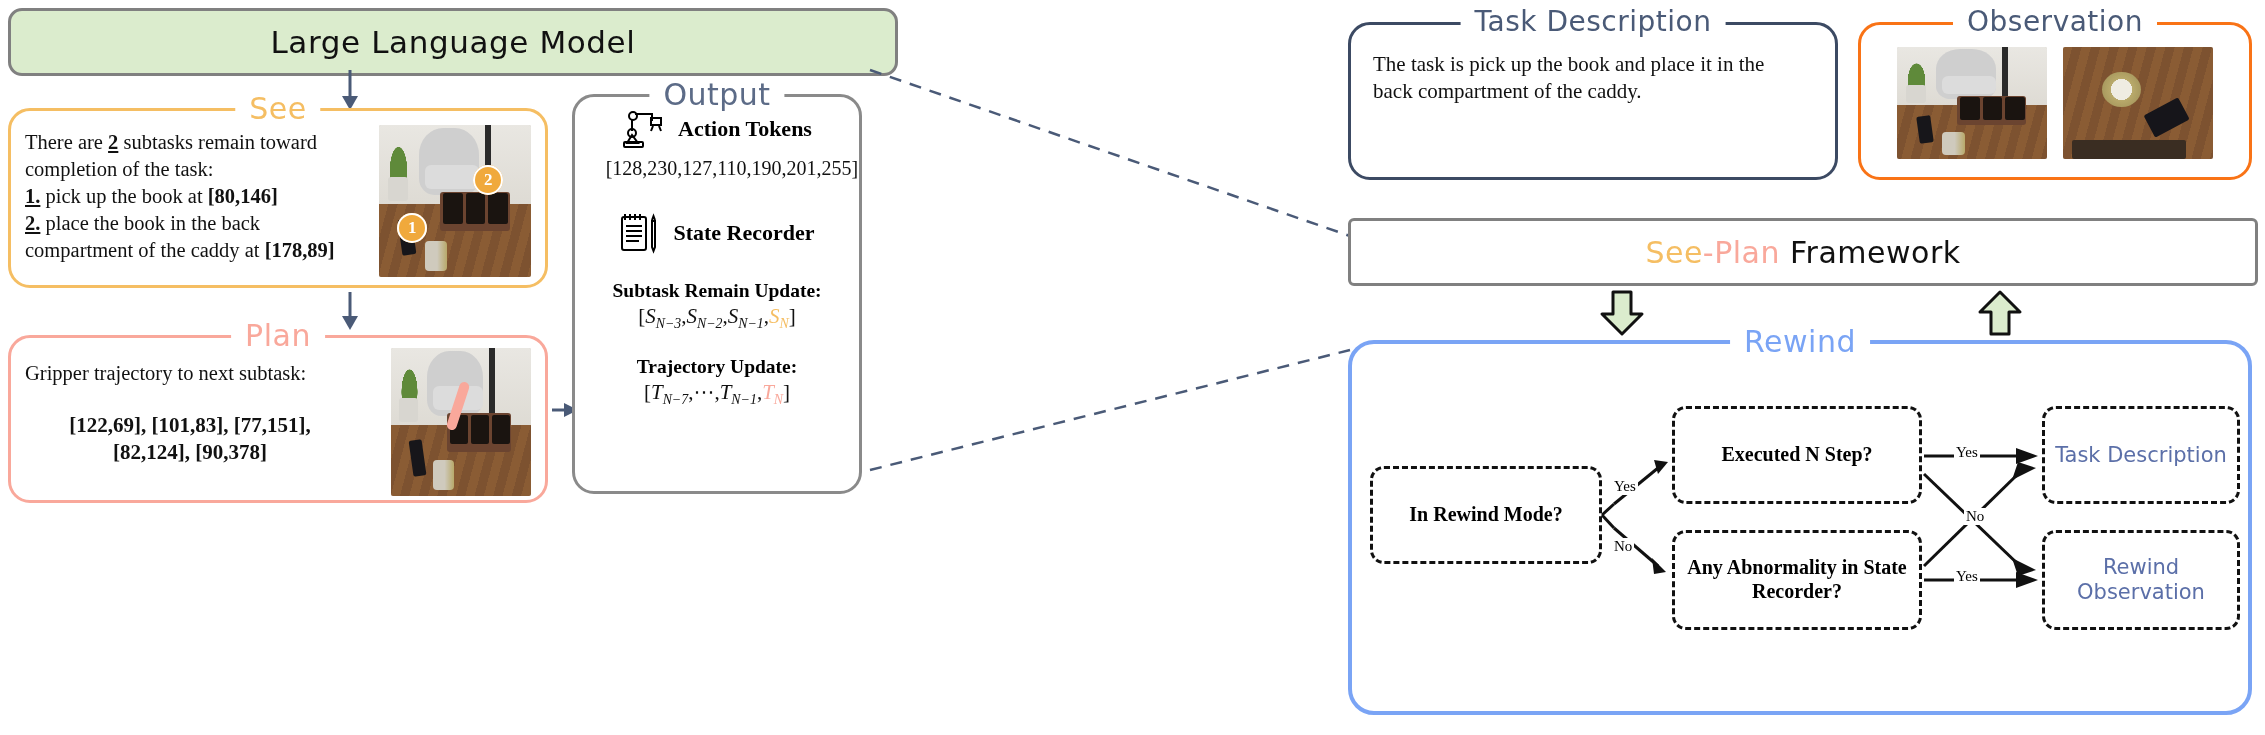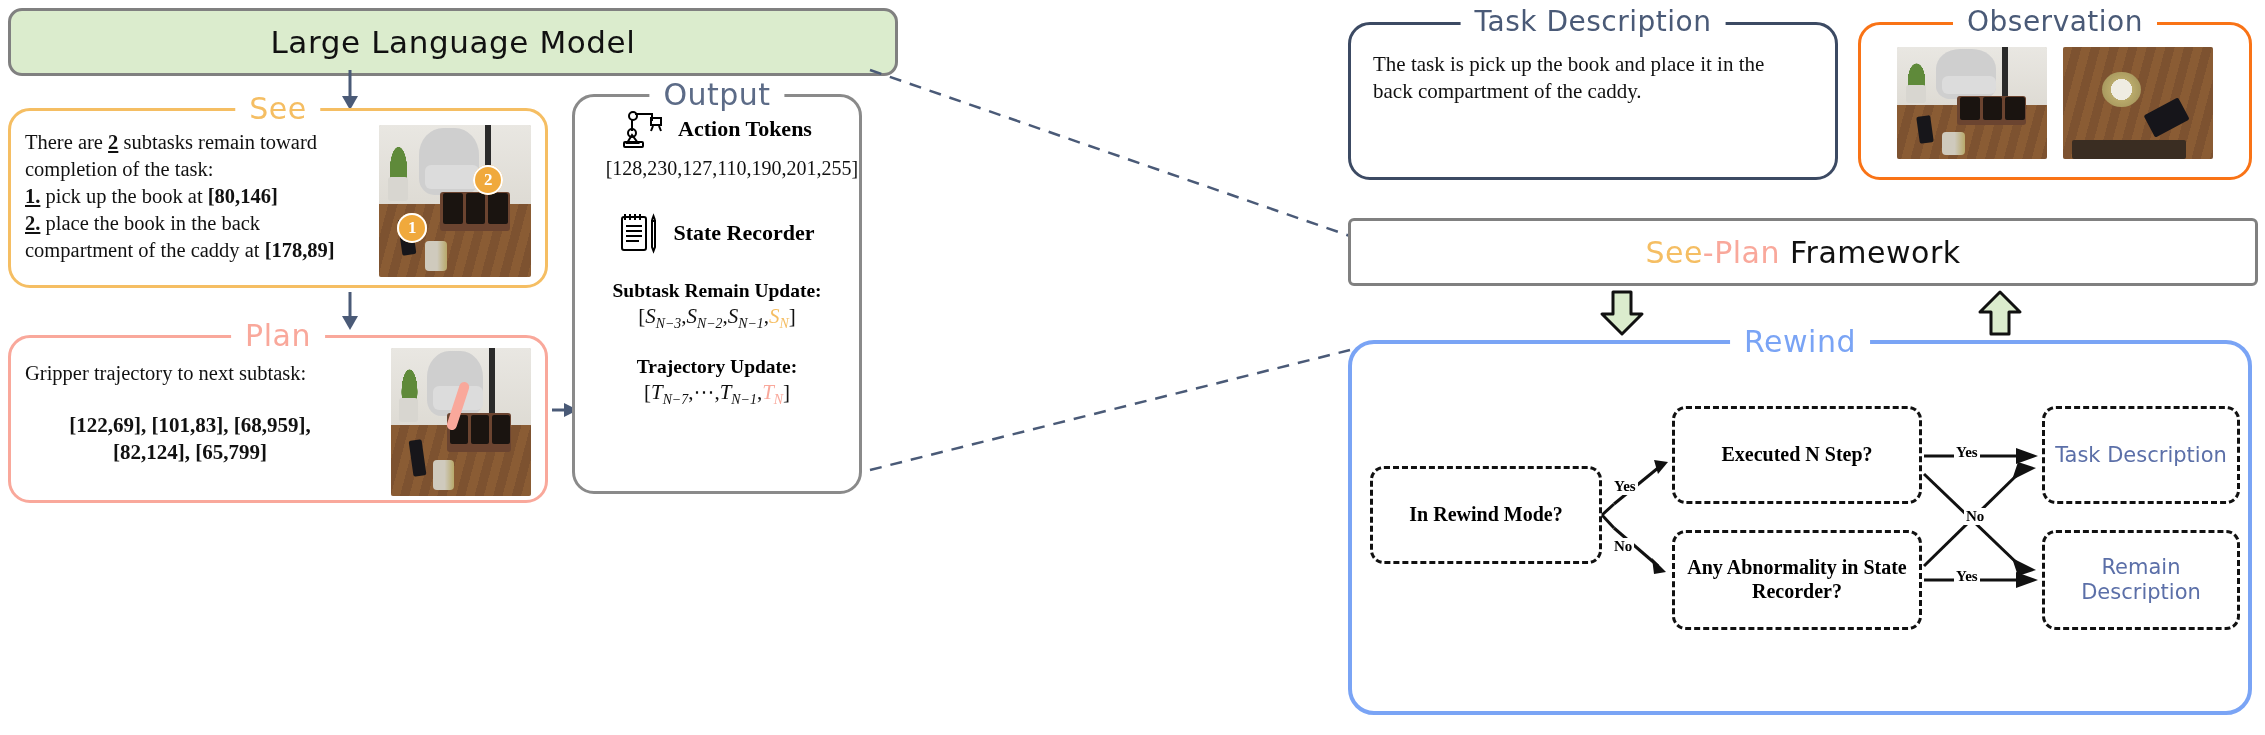--- a/index.html
+++ b/index.html
@@ -73,21 +73,21 @@
   .block-arrow{position:absolute;width:44px;height:46px;}
 
   
   #rewind-panel{left:1348px;top:340px;width:904px;height:375px;border:4px solid #7aa4f5;border-radius:26px;}
   #rewind-panel .panel-title{color:#7aa4f5;font-size:30px;}
 
   .node{position:absolute;box-sizing:border-box;border:3px dashed #111;border-radius:14px;
         display:flex;align-items:center;justify-content:center;text-align:center;background:#fff;}
   .node .nlbl{font-size:20px;font-weight:bold;color:#000;line-height:1.18;padding:0 6px;}
   .node.blue .nlbl{font-family:"DejaVu Sans",sans-serif;font-weight:400;color:#5b6fa8;font-size:21px;}
-  .edge-lbl{position:absolute;font-size:15px;font-weight:bold;color:#000;font-family:"Liberation Serif",serif;background:#fff;padding:0 2px;text-align:center;}
+  .edge-lbl{position:absolute;font-size:15px;font-weight:normal;color:#000;font-family:"Liberation Serif",serif;background:#fff;padding:0 2px;text-align:center;}
 
   
   .scene{position:relative;width:100%;height:100%;background:#cfcac2;}
   .scene .wall{position:absolute;left:0;right:0;top:0;height:52%;background:linear-gradient(180deg,#e9e7e2 0%,#dedbd4 100%);}
   .scene .floor{position:absolute;left:0;right:0;bottom:0;height:48%;
     background:repeating-linear-gradient(105deg,#8a5c34 0px,#8a5c34 9px,#7d5230 9px,#7d5230 18px);}
   .scene .plant{position:absolute;left:4%;top:6%;width:18%;height:34%;
     background:radial-gradient(ellipse at 50% 70%,#5f8a3a 0%,#5f8a3a 45%,transparent 46%);}
   .scene .plantpot{position:absolute;left:6%;top:34%;width:13%;height:16%;background:#d8d6d0;border-radius:3px;}
   .scene .robot{position:absolute;left:26%;top:2%;width:40%;height:44%;background:#cfcfcf;border-radius:40% 40% 25% 25%;}
@@ -170,22 +170,22 @@
 
   <svg style="position:absolute;left:330px;top:292px;" width="40" height="42">
     <line x1="20" y1="0" x2="20" y2="26" stroke="#4a5a77" stroke-width="3"></line>
     <polygon points="12,24 28,24 20,38" fill="#4a5a77"></polygon>
   </svg>
 
   <div class="panel" id="plan-panel">
     <span class="panel-title">Plan</span>
     <div id="plan-head">Gripper trajectory to next subtask:</div>
     <div id="plan-traj">
-      <span>[122,69], [101,83], [68,959],</span><br>
-      <span>[82,124], [65,799]</span>
+      <span>[122,69], [101,83], [77,151],</span><br>
+      <span>[82,124], [90,378]</span>
     </div>
     <div id="plan-img">
       <div class="scene">
         <div class="wall"></div>
           <div class="floor"></div>
         <div class="plant"></div>
           <div class="plantpot"></div>
         <div class="robot"></div>
           <div class="robot2"></div>
           <div class="pole"></div>
@@ -311,21 +311,21 @@
 
     <div class="node" style="left:320px;top:186px;width:250px;height:100px;">
       <span class="nlbl">Any Abnormality in State Recorder?</span>
     </div>
 
     <div class="node blue" style="left:690px;top:62px;width:198px;height:98px;">
       <span class="nlbl">Task Description</span>
     </div>
 
     <div class="node blue" style="left:690px;top:186px;width:198px;height:100px;">
-      <span class="nlbl">Remain Description</span>
+      <span class="nlbl">Rewind Observation</span>
     </div>
 
     <svg style="position:absolute;left:0;top:0;" width="904" height="375">
 
       <line x1="250" y1="171" x2="262" y2="160" stroke="#111" stroke-width="3"></line>
       <line x1="250" y1="171" x2="262" y2="184" stroke="#111" stroke-width="3"></line>
       <line x1="262" y1="160" x2="306" y2="124" stroke="#111" stroke-width="3"></line>
       <polygon points="302,116 316,118 306,130" fill="#111"></polygon>
       <line x1="262" y1="184" x2="306" y2="222" stroke="#111" stroke-width="3"></line>
       <polygon points="300,214 314,228 302,230" fill="#111"></polygon>

